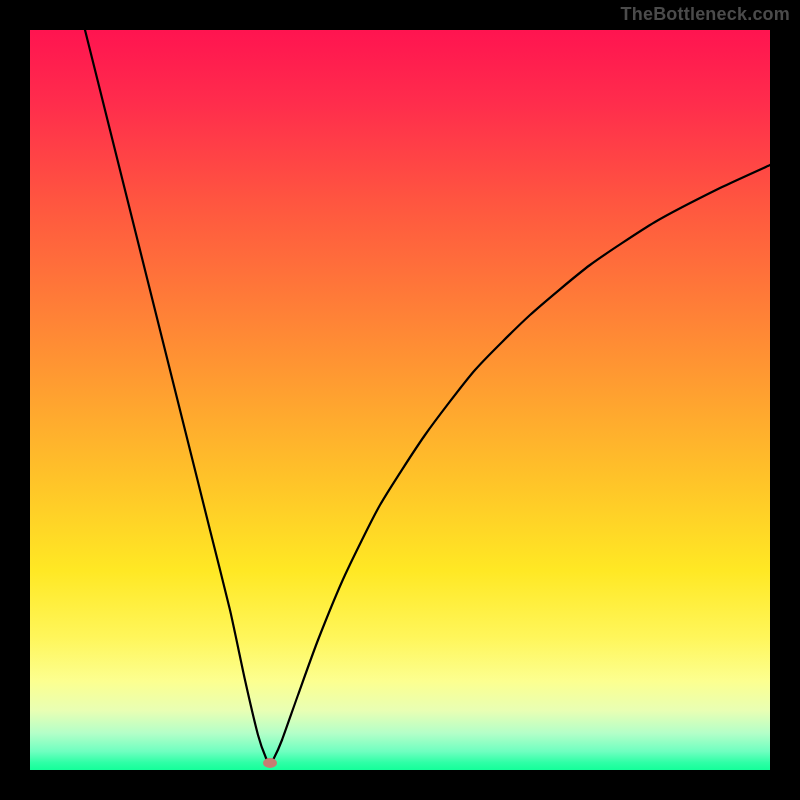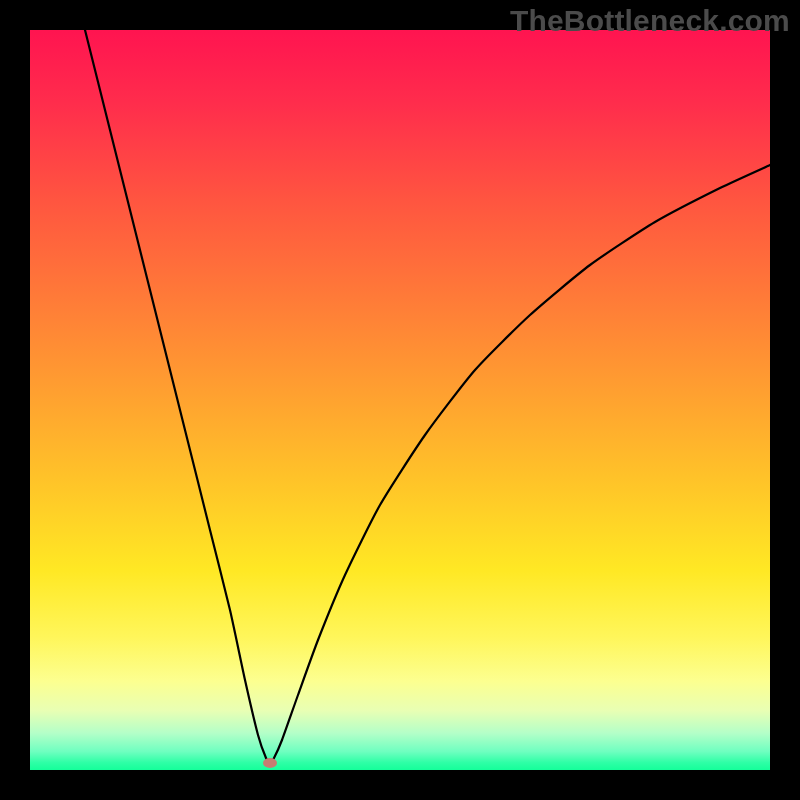--- a/index.html
+++ b/index.html
@@ -8,21 +8,21 @@
     height: 800px;
     background: #000;
     position: relative;
     overflow: hidden;
   }
   .watermark {
     position: absolute;
     top: 4px;
     right: 10px;
     font-family: Arial, Helvetica, sans-serif;
-    font-size: 30px;
+    font-size: 18px;
     font-weight: 600;
     color: #4b4b4b;
     letter-spacing: 0.2px;
     z-index: 5;
   }
   .plot-frame {
     position: absolute;
     left: 30px;
     top: 30px;
     width: 740px;

